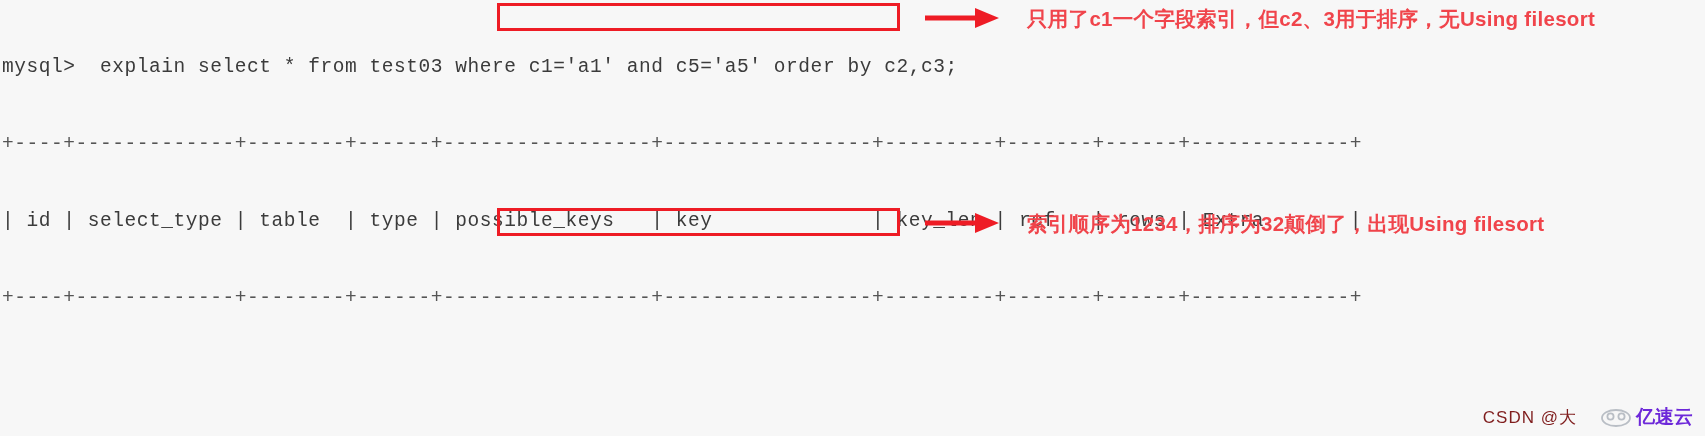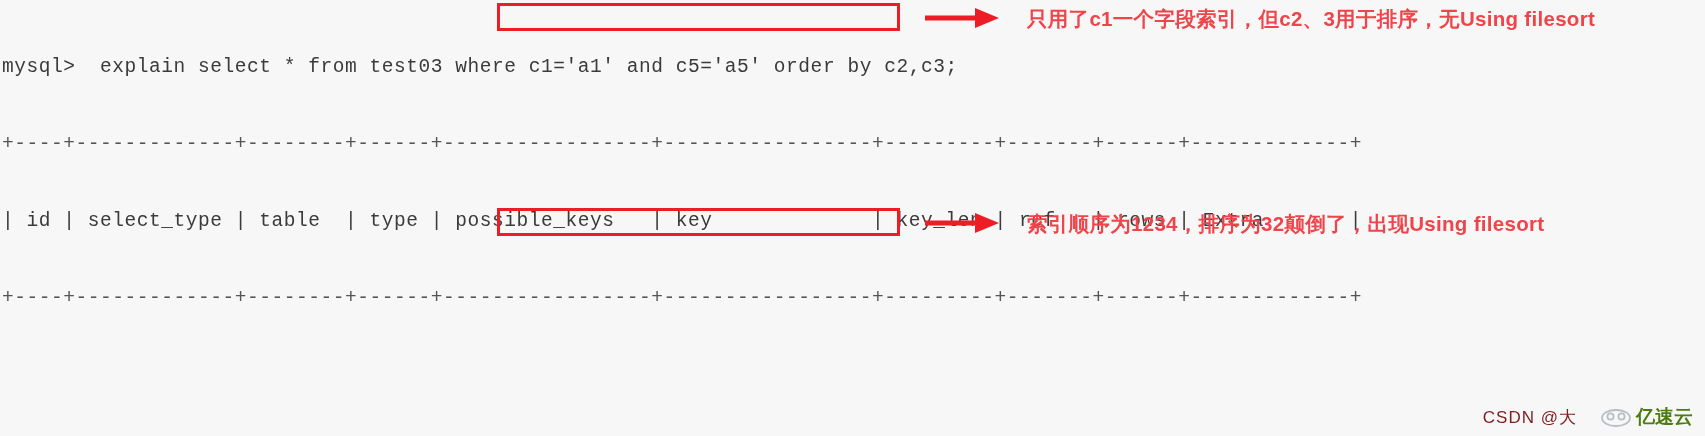--- a/index.html
+++ b/index.html
@@ -79,21 +79,21 @@
     letter-spacing: 1px;
     white-space: nowrap;
   }
   .wm-yisuyun {
     position: absolute;
     right: 12px;
     bottom: 6px;
     display: flex;
     align-items: center;
     gap: 5px;
-    color: #4d7c0f;
+    color: #6d28d9;
     font-family: "Liberation Sans", "DejaVu Sans", sans-serif;
     font-size: 19px;
     font-weight: 700;
     white-space: nowrap;
   }
   .wm-yisuyun svg { display: block; }
 </style>
 </head>
 <body>
 

